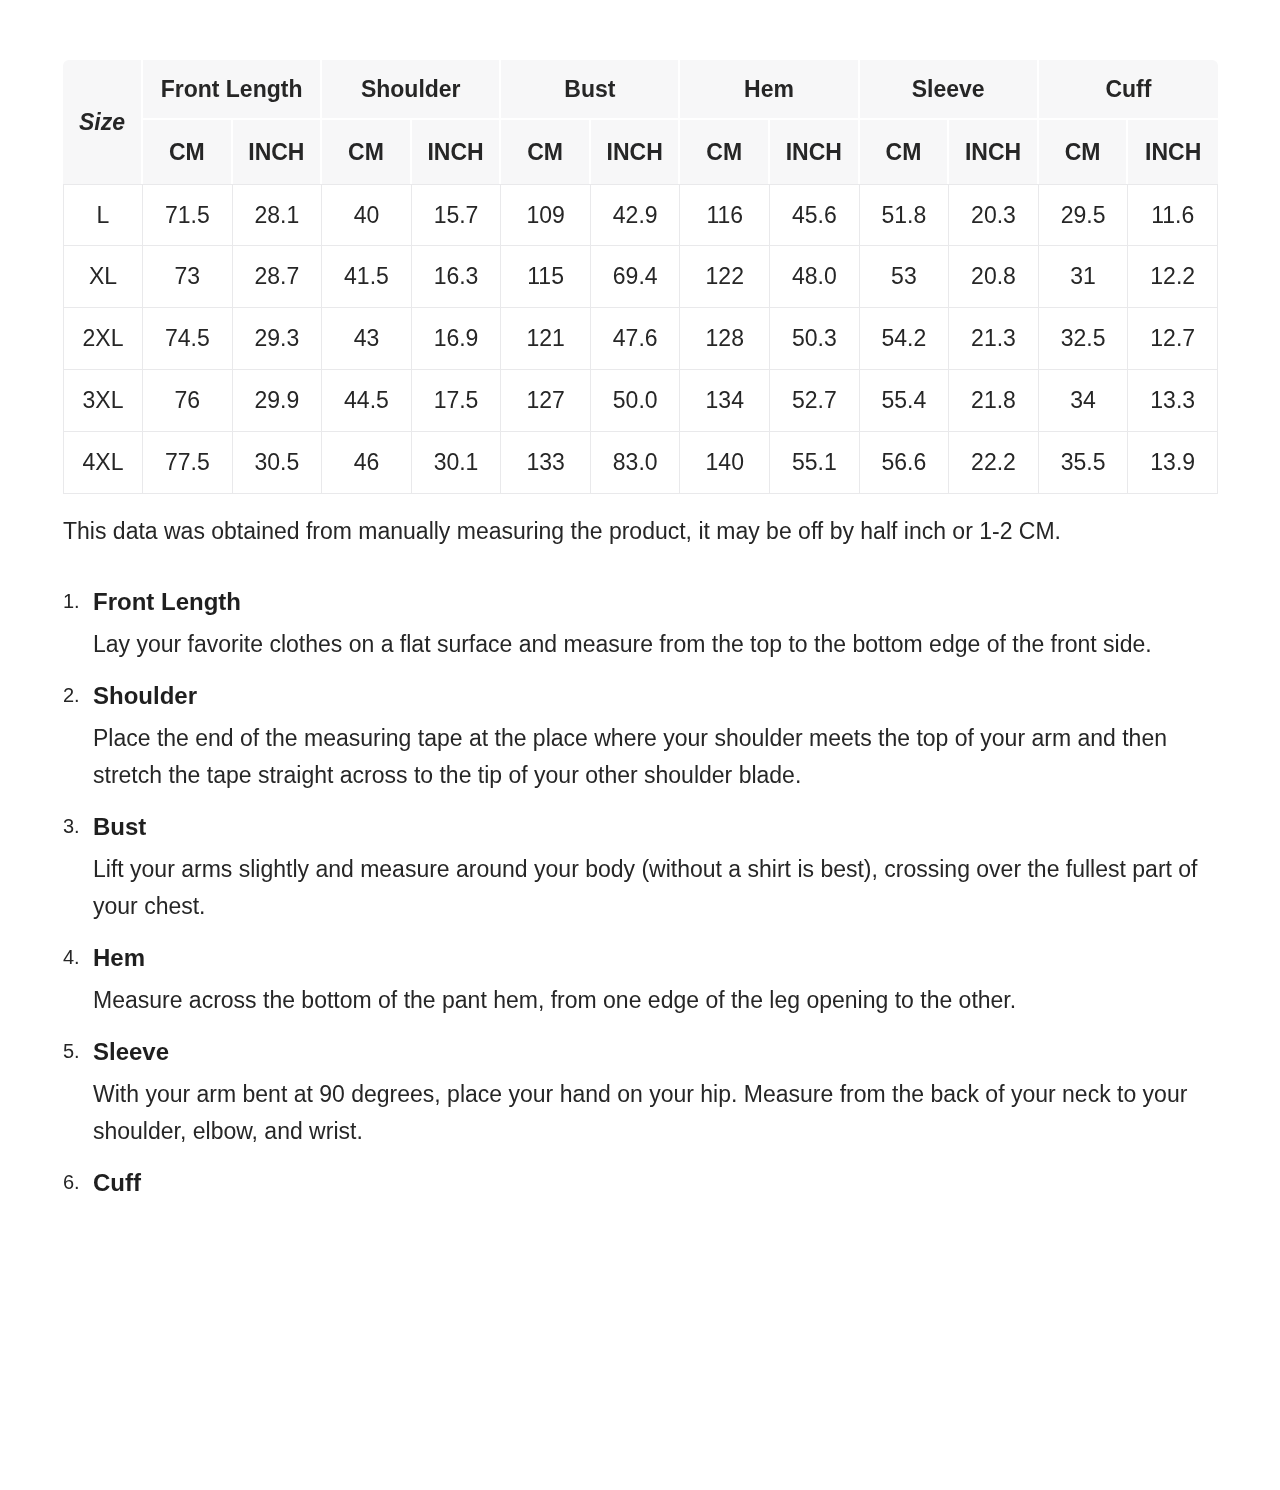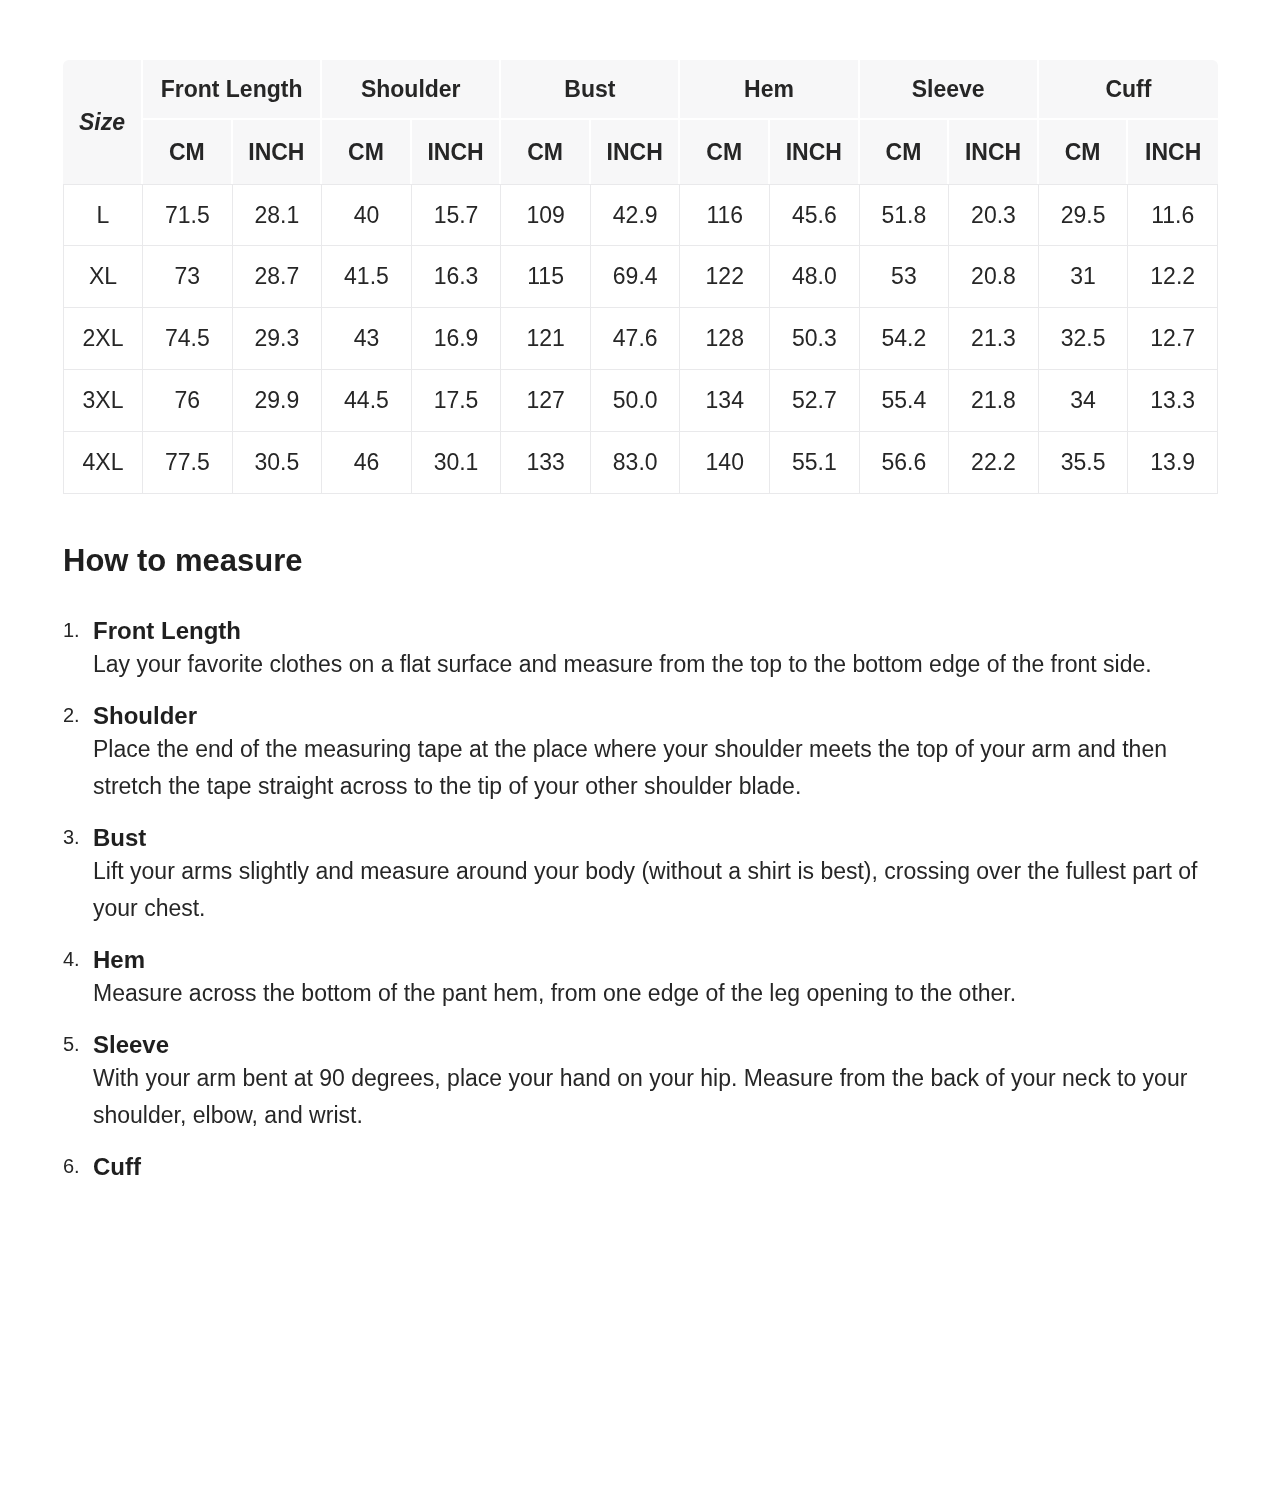--- a/index.html
+++ b/index.html
@@ -80,20 +80,21 @@
     color: #262626;
   }
   .item-title {
     font-size: 24px;
     line-height: 31px;
     font-weight: bold;
     color: #1f1f1f;
   }
   .item-desc {
     grid-column: 2;
+    margin-top: 9px;
     font-size: 23px;
     line-height: 37px;
     max-width: 1122px;
   }
 </style>
 </head>
 <body>
 
 <div class="page">
 
@@ -210,22 +211,22 @@
           <td>140</td>
           <td>55.1</td>
           <td>56.6</td>
           <td>22.2</td>
           <td>35.5</td>
           <td>13.9</td>
         </tr>
       </tbody>
   </table>
 
-  <h2 class="measure-heading">How to measure</h2>
-
+
+  <p class="intro">This data was obtained from manually measuring the product, it may be off by half inch or 1-2 CM.</p>
 
   <ol class="measure-list">
     <li>
       <span class="item-number">1.</span>
       <span class="item-title">Front Length</span>
       <p class="item-desc">Lay your favorite clothes on a flat surface and measure from the top to the bottom edge of the front side.</p>
     </li>
     <li>
       <span class="item-number">2.</span>
       <span class="item-title">Shoulder</span>

